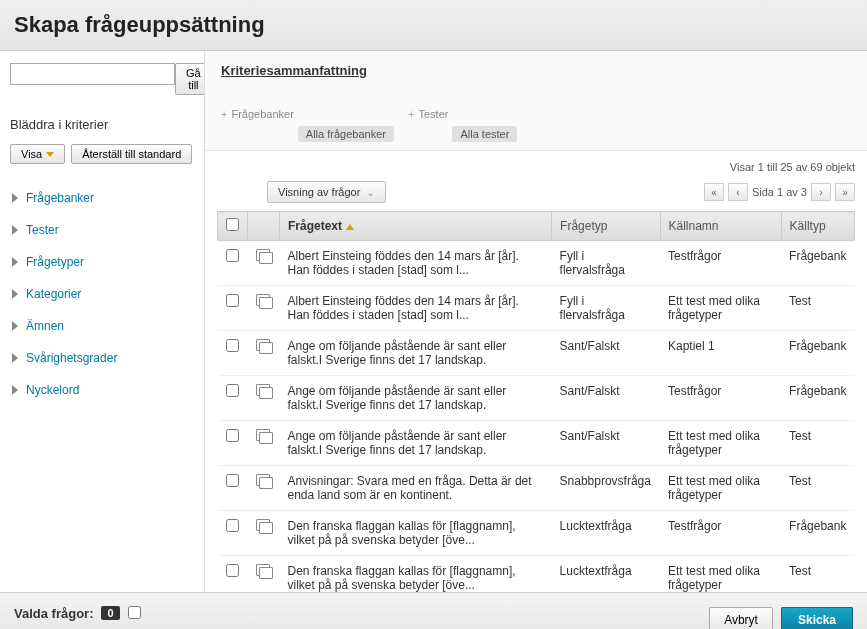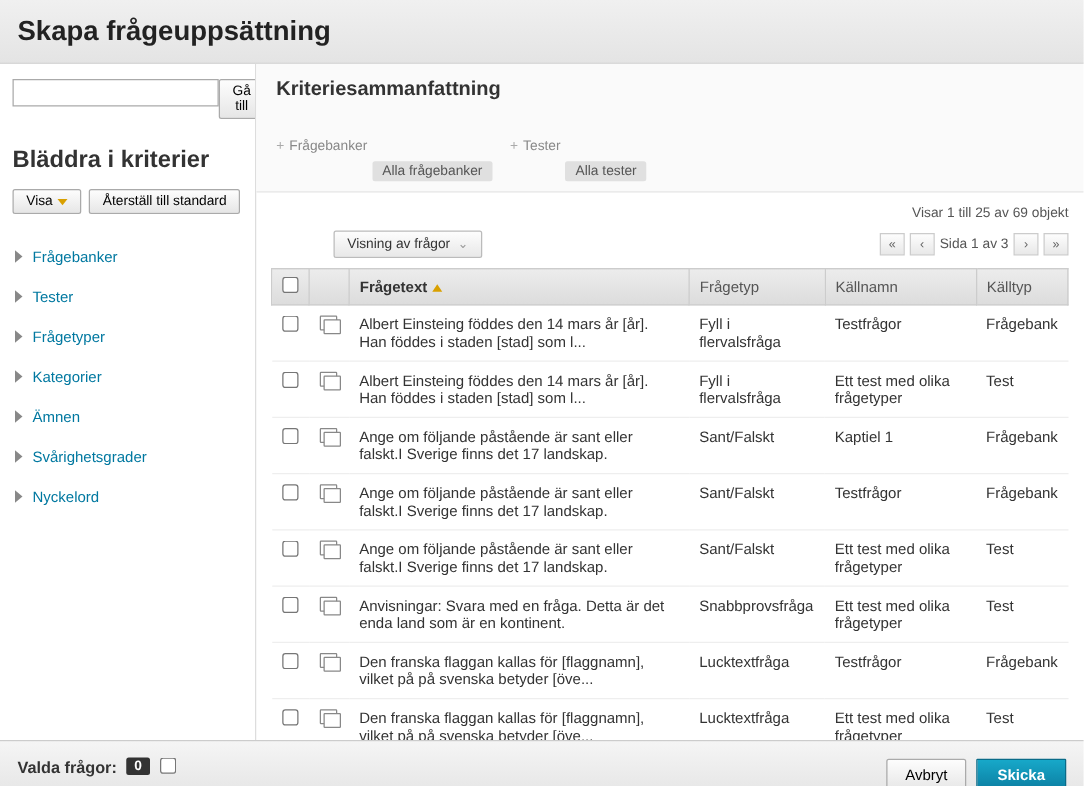--- a/index.html
+++ b/index.html
@@ -4,30 +4,30 @@
 <style>
 * { box-sizing: border-box; margin: 0; padding: 0; }
 body { font-family: Arial, sans-serif; font-size: 12px; color: #333; background: #fff; width: 867px; height: 629px; overflow: hidden; }
 .header { background: linear-gradient(#f0f0f0,#e4e4e4); border-bottom: 1px solid #ccc; padding: 12px 14px; }
 .header h1 { font-size: 22px; font-weight: bold; color: #222; }
 .main { display: flex; height: calc(100% - 46px - 42px); }
 .sidebar { width: 205px; border-right: 1px solid #ddd; padding: 12px 10px; background: #fff; overflow-y:auto; }
 .search-row { display: flex; gap: 0; margin-bottom: 22px; }
 .search-input { flex:1; border: 1px solid #aaa; height: 22px; padding: 0 4px; font-size: 12px; }
 .btn { background: linear-gradient(#fdfdfd,#e6e6e6); border: 1px solid #aaa; border-radius: 2px; padding: 3px 10px; font-size: 11px; cursor: pointer; }
-.sidebar h3 { font-size: 19px; font-weight: bold; margin-bottom: 12px; }
+.sidebar h3 { font-size: 13px; font-weight: normal; margin-bottom: 12px; }
 .sb-btns { display:flex; gap:6px; margin-bottom: 18px; }
 .btn-visa { display:flex; align-items:center; gap:4px; }
 .caret-down { width:0;height:0;border-left:4px solid transparent;border-right:4px solid transparent;border-top:5px solid #d9a000; }
 .crit-list { list-style:none; }
 .crit-item { display:flex; align-items:center; gap:8px; padding: 9px 2px; color:#0078a0; cursor:pointer; font-size:12px; }
 .crit-item .tri { width:0;height:0;border-top:5px solid transparent;border-bottom:5px solid transparent;border-left:6px solid #888; }
 .content { flex:1; display:flex; flex-direction:column; overflow:hidden; }
 .summary { padding: 12px 16px 8px; border-bottom:1px solid #e6e6e6; background:#fafafa; }
-.summary h3 { font-size:16px; font-weight:bold; margin-bottom:8px; }
+.summary h3 { font-size:13px; font-weight:bold; margin-bottom:8px;text-decoration:underline; }
 .sum-row { display:flex; align-items:center; gap:4px; font-size:11px; color:#888; }
 .chip { background:#e0e0e0; color:#555; padding:2px 8px; border-radius:2px; font-size:11px;margin-top:40px; }
 .plus { color:#aaa; }
 .list-area { flex:1; overflow:auto; padding: 10px 12px 0; }
 .top-row { display:flex; justify-content:space-between; align-items:center; margin-bottom:8px; font-size:11px; color:#555;}
 .toolbar-row { display:flex; justify-content:space-between; align-items:center; margin: 0 0 8px 50px; }
 .view-btn { background:linear-gradient(#fdfdfd,#e8e8e8); border:1px solid #bbb; border-radius:2px; padding:4px 10px; font-size:11px; display:flex; align-items:center; gap:6px; cursor:pointer;}
 .chev { font-size:10px; color:#999; }
 .pager { display:flex; align-items:center; gap:4px; font-size:11px; color:#555; }
 .pg-btn { background:linear-gradient(#fdfdfd,#e8e8e8); border:1px solid #ccc; width:20px; height:18px; display:flex; align-items:center; justify-content:center; cursor:pointer; color:#666; font-size:10px;}

